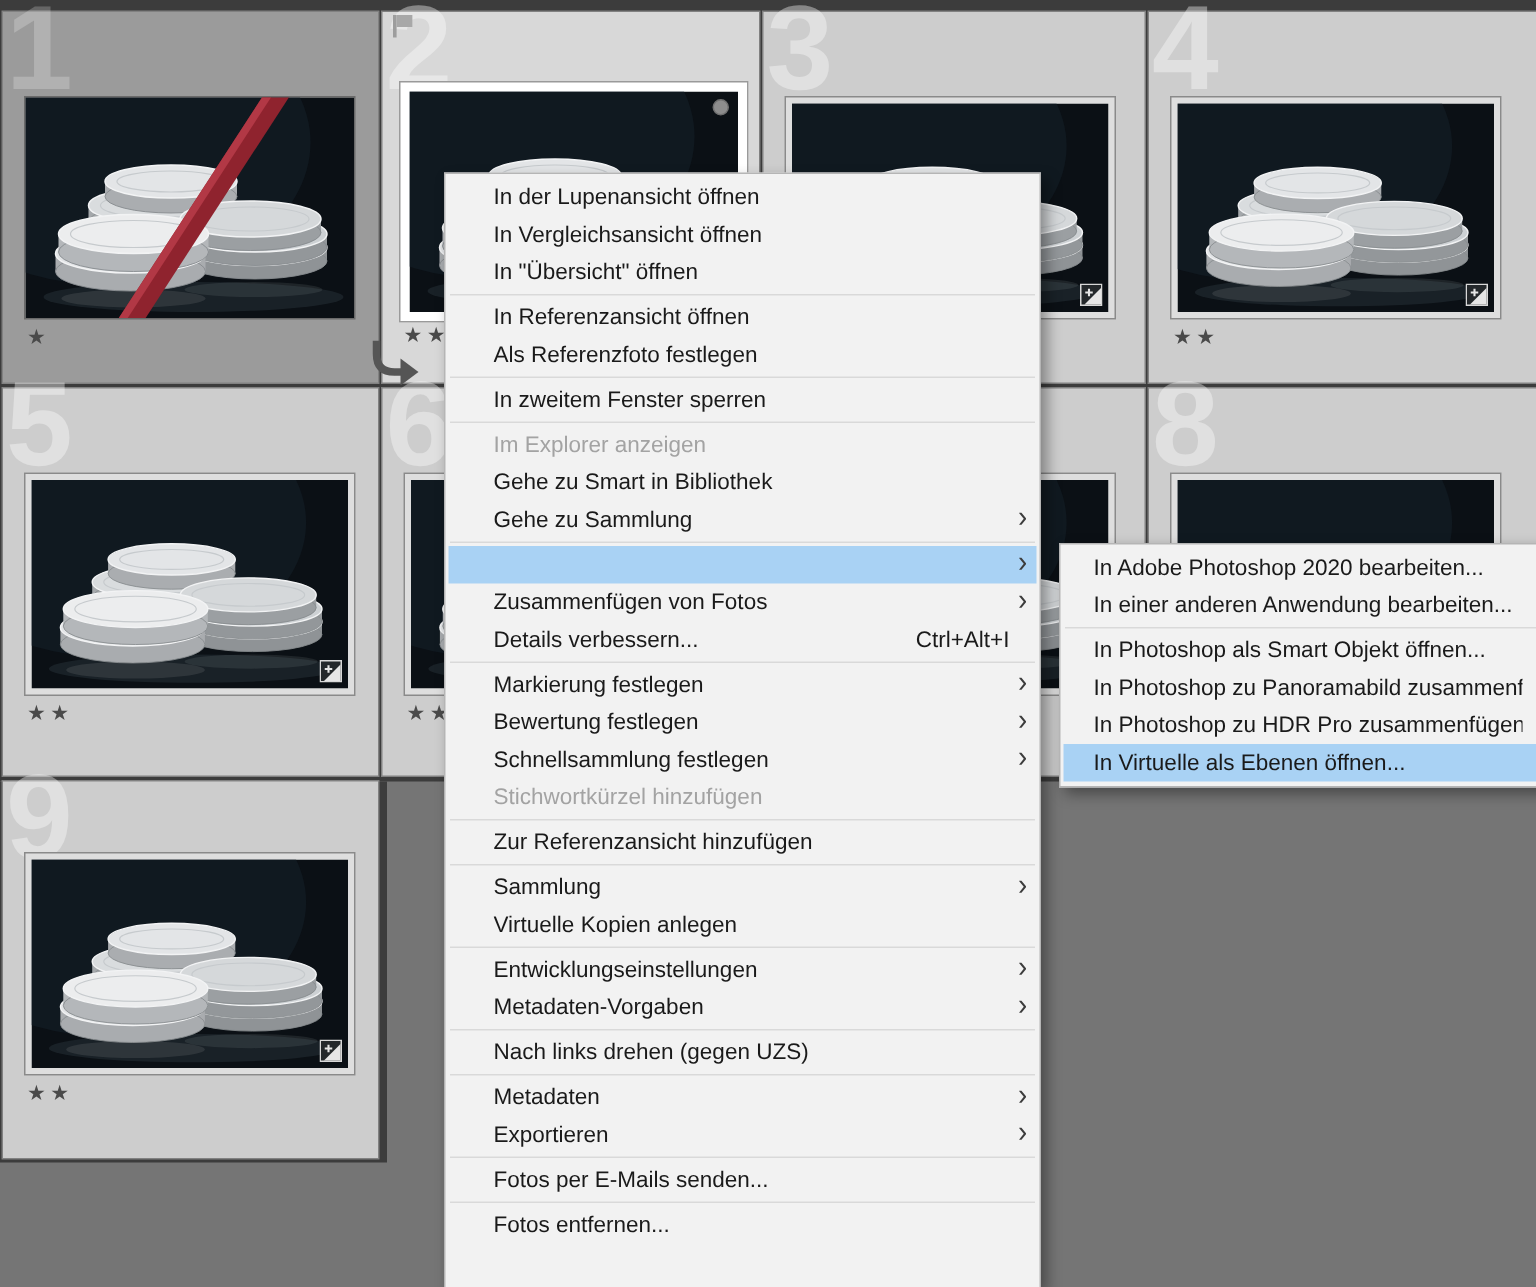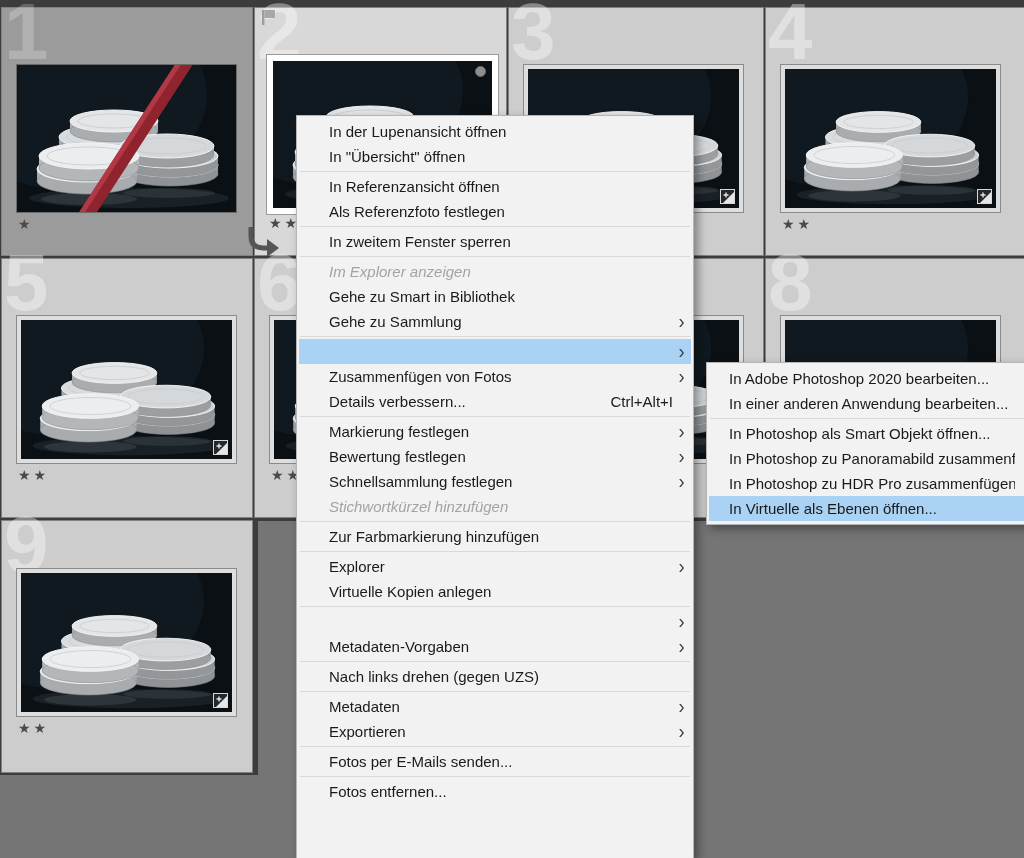--- a/index.html
+++ b/index.html
@@ -62,21 +62,21 @@
   }
   .context-menu{left:296px;top:115px;width:398px;height:744px;overflow:hidden;}
   .submenu{left:706px;top:362px;width:336px;z-index:11;}
   .menu-item{
     height:25px;display:flex;align-items:center;position:relative;
     margin:0 2px;padding:0 24px 0 30px;
     font-size:15px;color:var(--menu_text,#1a1a1a);white-space:nowrap;cursor:default;justify-content:center;
   }
   .submenu .menu-item{padding-left:20px;}
   .menu-item.highlighted{background:var(--menu_highlight,#a9d2f4);}
-  .menu-item.disabled .label{color:var(--menu_disabled,#a3a3a3);font-style:italic;}
+  .menu-item.disabled .label{color:var(--menu_disabled,#a3a3a3);}
   .label{flex:1;overflow:hidden;}
   .shortcut{margin-left:14px;margin-right:-6px;}
   .chevron{
     position:absolute;right:7px;top:50%;transform:translateY(-54%) scale(1.15,1.3);
     font-size:16px;color:#3c3c3c;
   }
   .separator{height:1px;background:#d9d9d9;margin:2px 3px;}
 </style>
 </head>
 <body>
@@ -591,20 +591,24 @@
   </svg>
 </div>
 
 <div class="menu context-menu">
   <div class="menu-items">
       <div class="menu-item">
     <span class="label">In der Lupenansicht öffnen</span>
 
   </div>
       <div class="menu-item">
+    <span class="label">In Vergleichsansicht öffnen</span>
+
+  </div>
+      <div class="menu-item">
     <span class="label">In "Übersicht" öffnen</span>
 
   </div>
       <div class="separator"></div>
       <div class="menu-item">
     <span class="label">In Referenzansicht öffnen</span>
 
   </div>
       <div class="menu-item">
     <span class="label">Als Referenzfoto festlegen</span>
@@ -659,35 +663,36 @@
     <span class="label">Schnellsammlung festlegen</span>
 
     <span class="chevron">›</span>
   </div>
       <div class="menu-item disabled">
     <span class="label">Stichwortkürzel hinzufügen</span>
 
   </div>
       <div class="separator"></div>
       <div class="menu-item">
-    <span class="label">Zur Farbmarkierung hinzufügen</span>
-
-  </div>
-      <div class="separator"></div>
-      <div class="menu-item">
-    <span class="label">Explorer</span>
+    <span class="label">Zur Referenzansicht hinzufügen</span>
+
+  </div>
+      <div class="separator"></div>
+      <div class="menu-item">
+    <span class="label">Sammlung</span>
 
     <span class="chevron">›</span>
   </div>
       <div class="menu-item">
     <span class="label">Virtuelle Kopien anlegen</span>
 
   </div>
       <div class="separator"></div>
       <div class="menu-item">
+    <span class="label">Entwicklungseinstellungen</span>
 
     <span class="chevron">›</span>
   </div>
       <div class="menu-item">
     <span class="label">Metadaten-Vorgaben</span>
 
     <span class="chevron">›</span>
   </div>
       <div class="separator"></div>
       <div class="menu-item">

